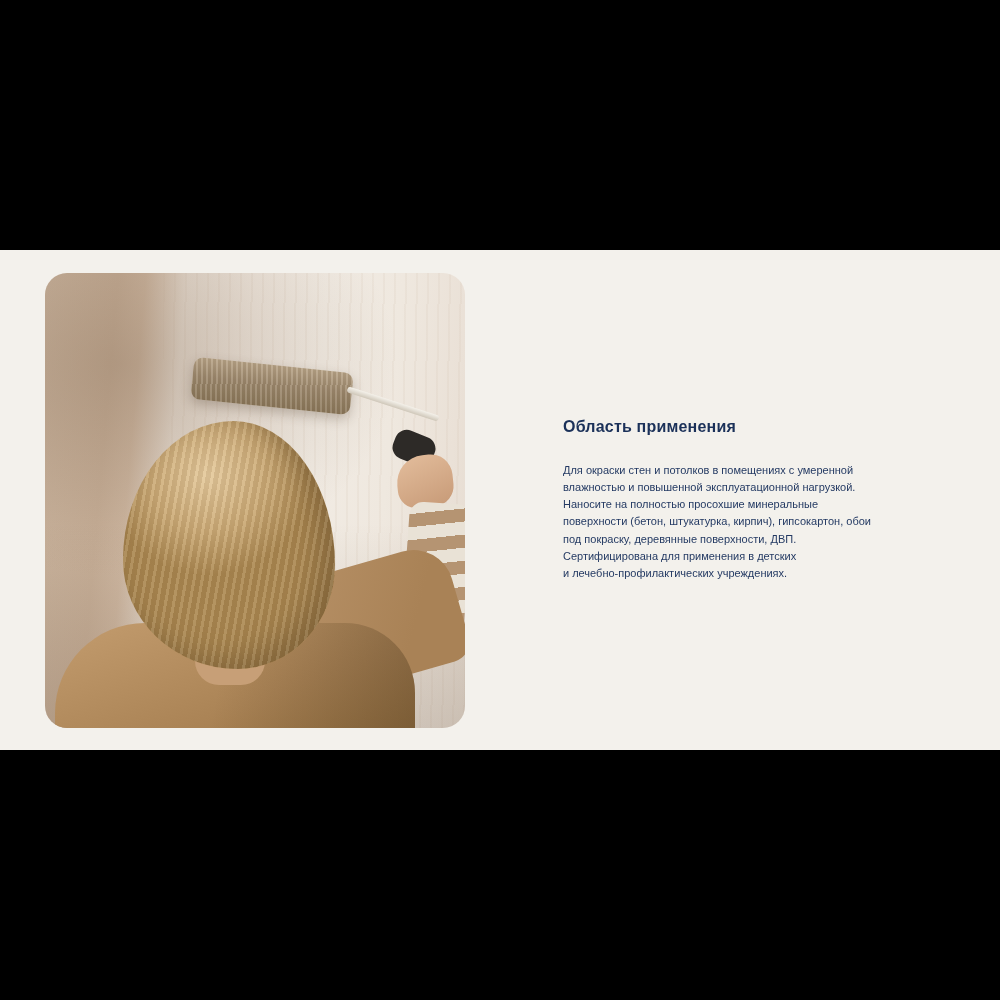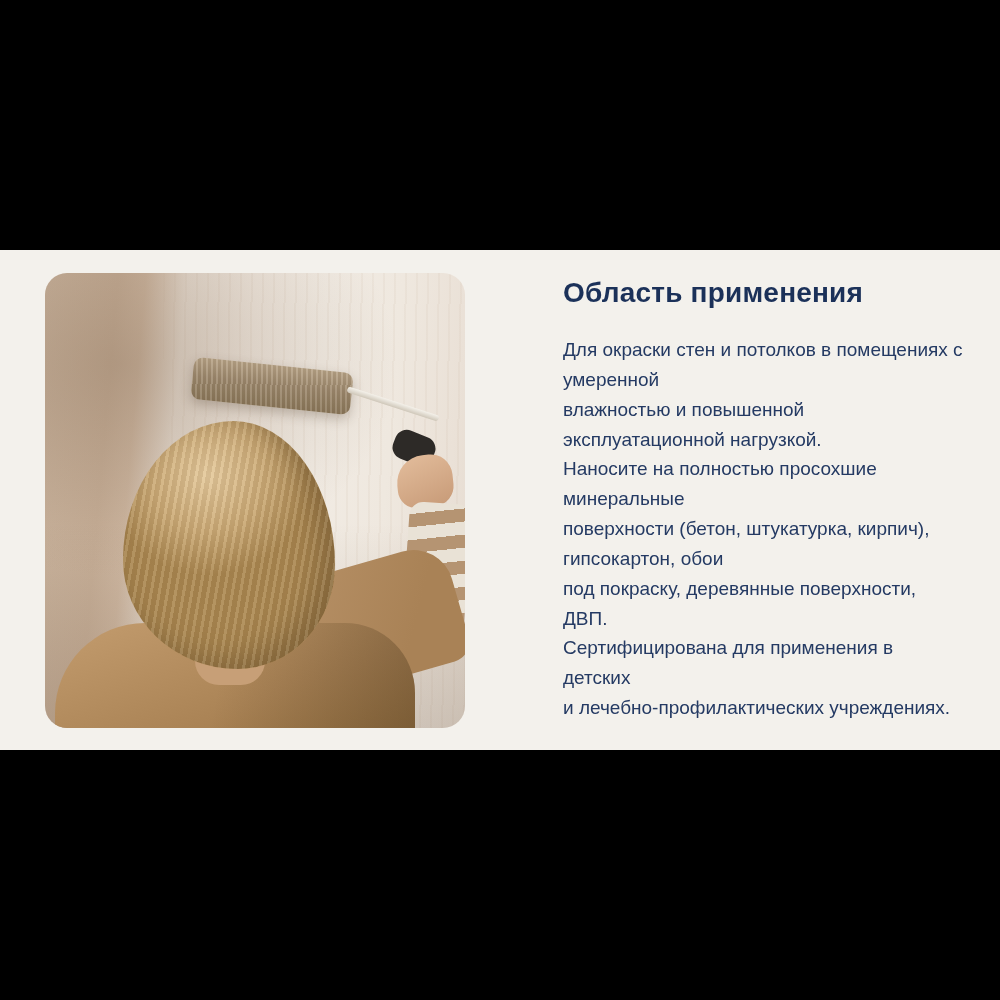--- a/index.html
+++ b/index.html
@@ -209,28 +209,28 @@
     border-radius: 90px 70px 0 0;
   }
 
   .text-col {
     margin-left: 98px;
     width: 400px;
     color: #20365c;
     flex: 0 0 auto;
   }
   .heading {
-    font-size: 28px;
+    font-size: 16px;
     font-weight: bold;
     color: #1b3159;
     letter-spacing: .2px;
     margin: 0 0 26px 0;
   }
   .body-text {
-    font-size: 19px;
+    font-size: 11px;
     line-height: 1.57;
     color: #243a63;
     margin: 0;
     white-space: pre-line;
   }
 </style>
 </head>
 <body>
 
 <div class="stage">

